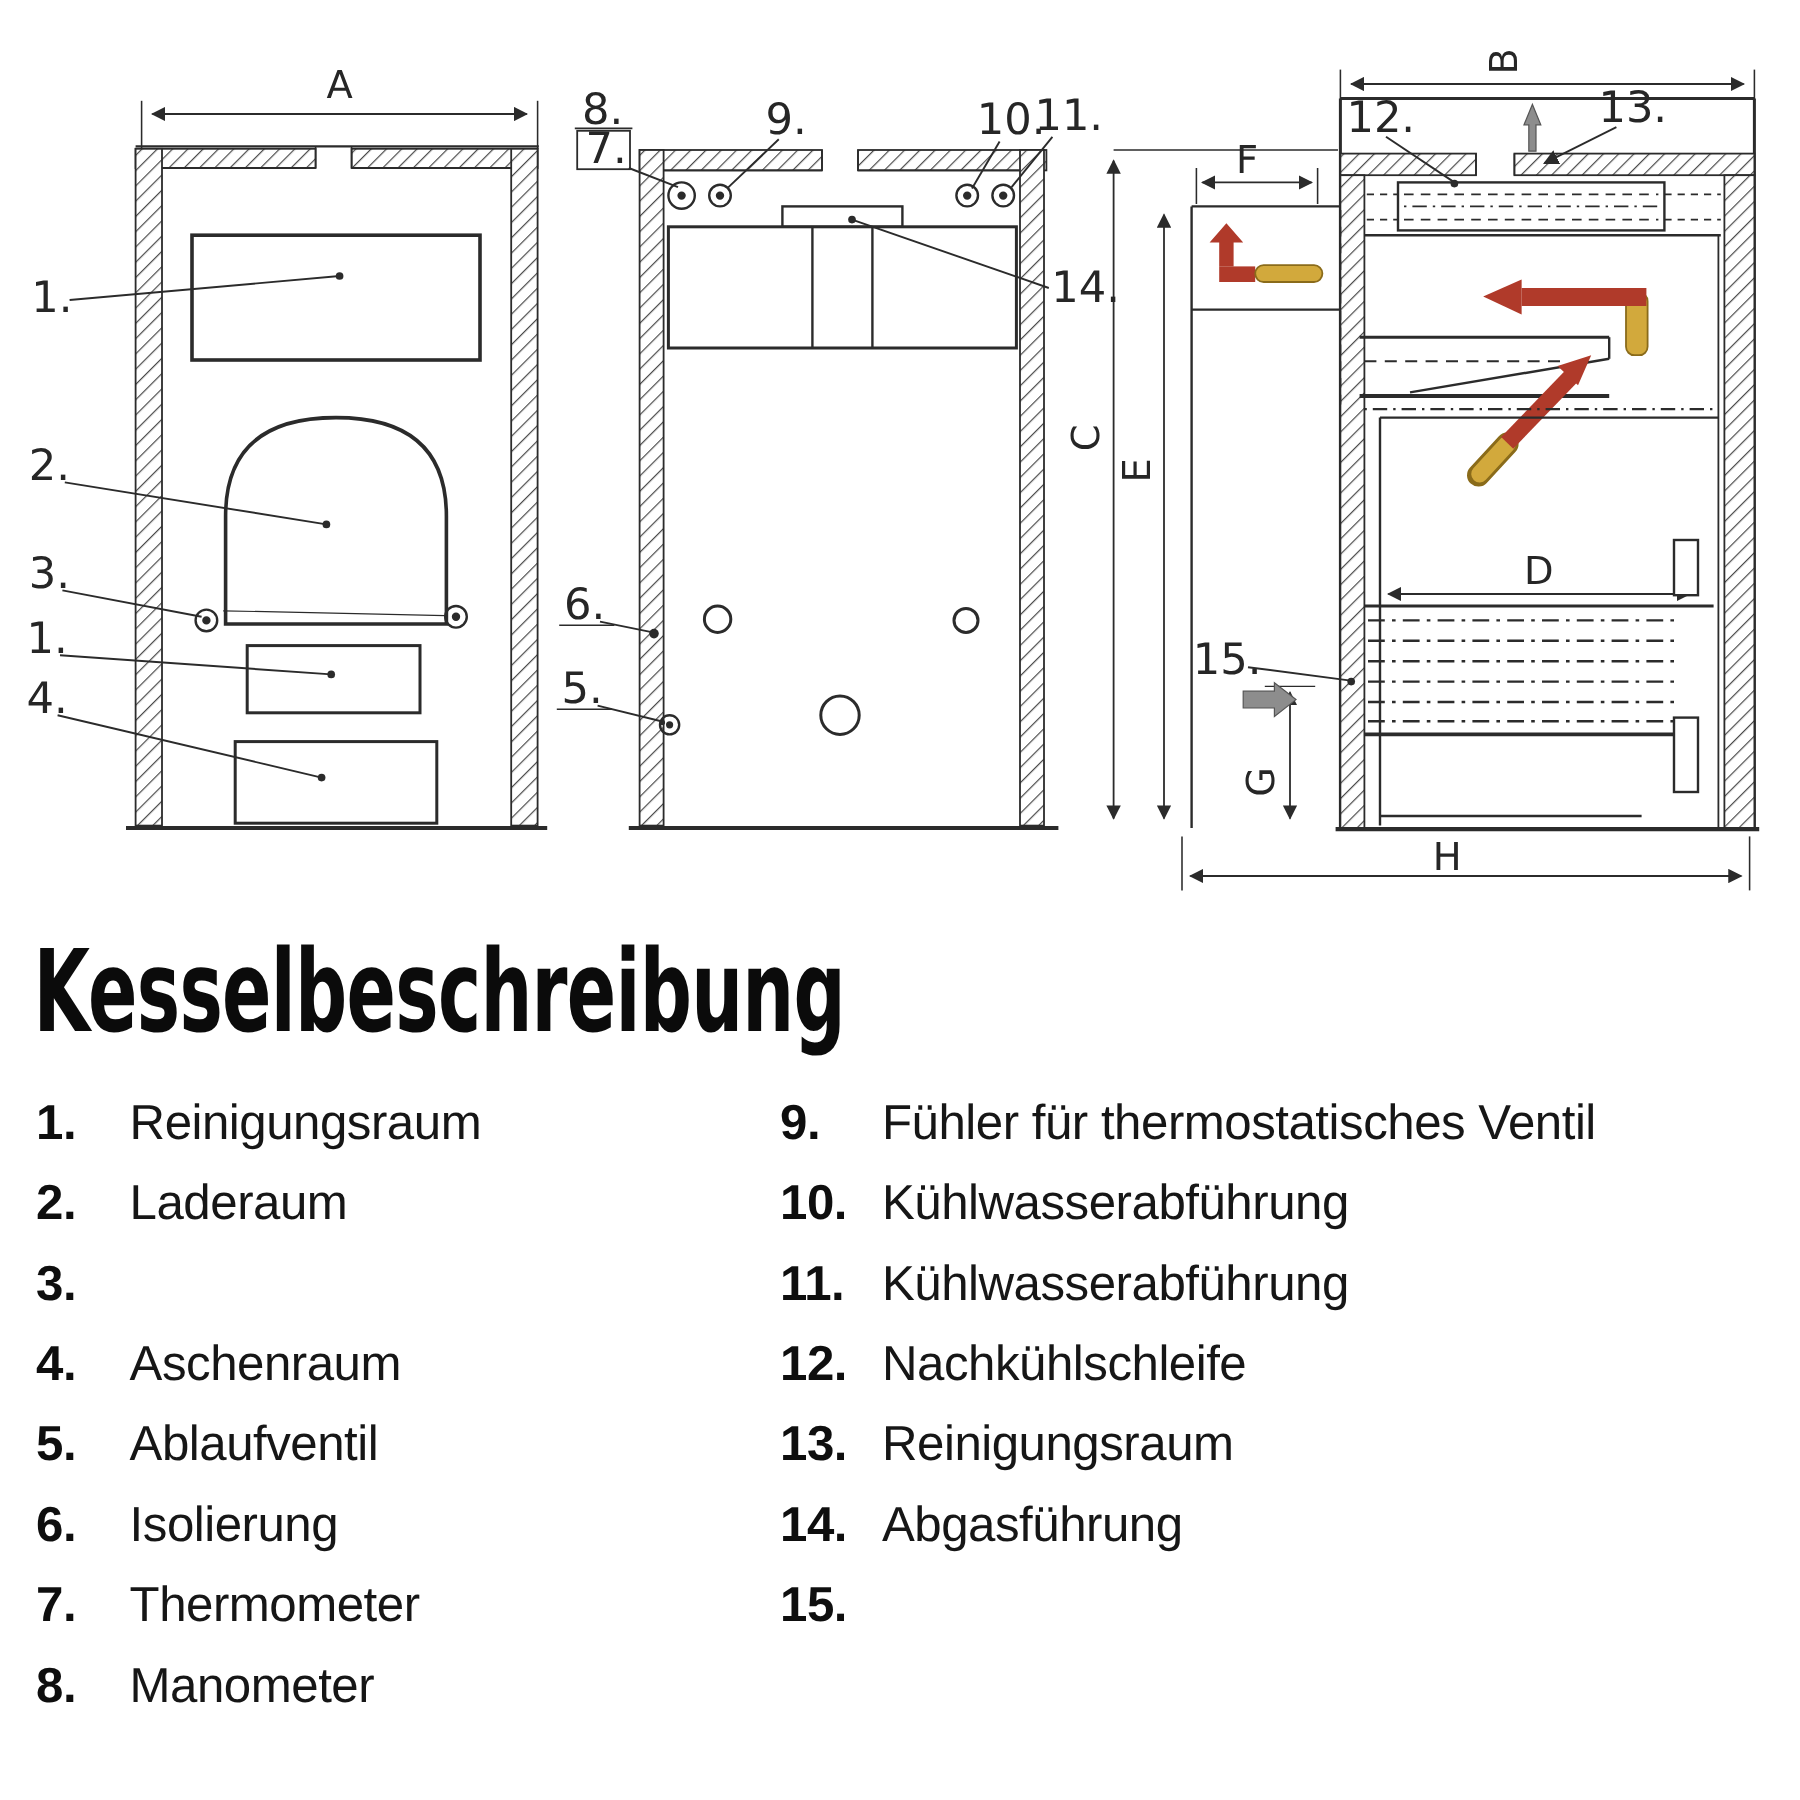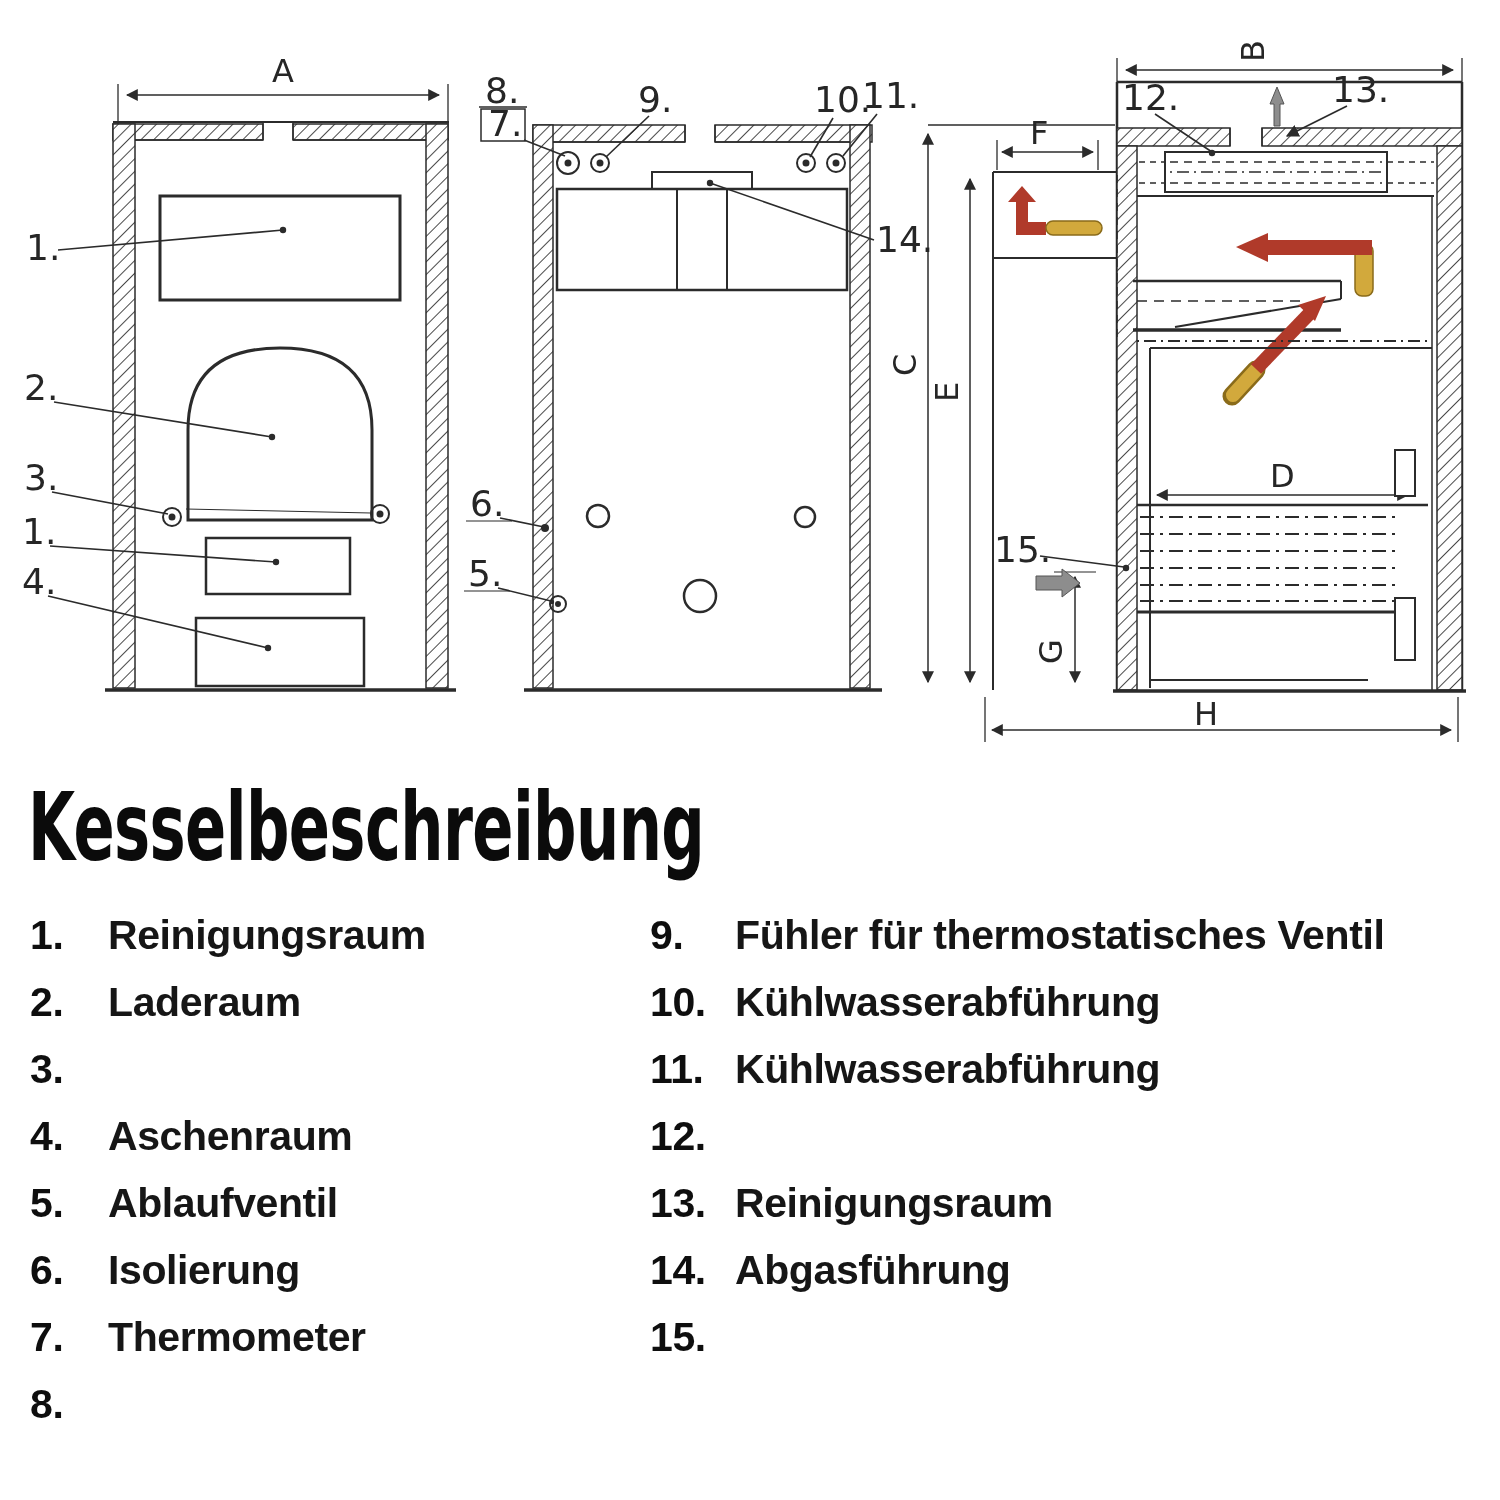--- a/index.html
+++ b/index.html
@@ -13,21 +13,21 @@
          transform:scaleX(0.64);transform-origin:left top;letter-spacing:-1px;
          color:#0b0b0b;white-space:nowrap;font-family:"DejaVu Sans",sans-serif;}
   .legend-col{position:absolute;top:912px;}
   .legend-col.left{left:30px;width:610px;}
   .legend-col.right{left:650px;width:820px;}
   .legend-row{display:flex;align-items:flex-start;height:67px;font-size:41px;
               letter-spacing:-0.4px;color:#161616;}
   .legend-num{font-weight:bold;flex:none;color:#0e0e0e;}
   .legend-col.left .legend-num{width:78px;}
   .legend-col.right .legend-num{width:85px;}
-  .legend-label{white-space:nowrap;font-weight:bold;}
+  .legend-label{white-space:nowrap;}
 </style>
 </head>
 <body>
 
 <div id="page">
 
   <svg width="1500" height="760" viewBox="0 0 1500 760">
     <defs>
       <pattern id="hatch" width="9" height="9" patternUnits="userSpaceOnUse" patternTransform="rotate(-45)">
         <rect width="9" height="9" fill="#ffffff"></rect>
@@ -281,40 +281,42 @@
       <span class="legend-label">Isolierung</span>
     </div>
 
     <div class="legend-row">
       <span class="legend-num">7.</span>
       <span class="legend-label">Thermometer</span>
     </div>
 
     <div class="legend-row">
       <span class="legend-num">8.</span>
+      <span class="legend-label">Manometer</span>
     </div>
   </div>
   <div class="legend-col right">
     <div class="legend-row">
       <span class="legend-num">9.</span>
       <span class="legend-label">Fühler für thermostatisches Ventil</span>
     </div>
 
     <div class="legend-row">
       <span class="legend-num">10.</span>
       <span class="legend-label">Kühlwasserabführung</span>
     </div>
 
     <div class="legend-row">
       <span class="legend-num">11.</span>
       <span class="legend-label">Kühlwasserabführung</span>
     </div>
 
     <div class="legend-row">
       <span class="legend-num">12.</span>
+      <span class="legend-label">Nachkühlschleife</span>
     </div>
 
     <div class="legend-row">
       <span class="legend-num">13.</span>
       <span class="legend-label">Reinigungsraum</span>
     </div>
 
     <div class="legend-row">
       <span class="legend-num">14.</span>
       <span class="legend-label">Abgasführung</span>

